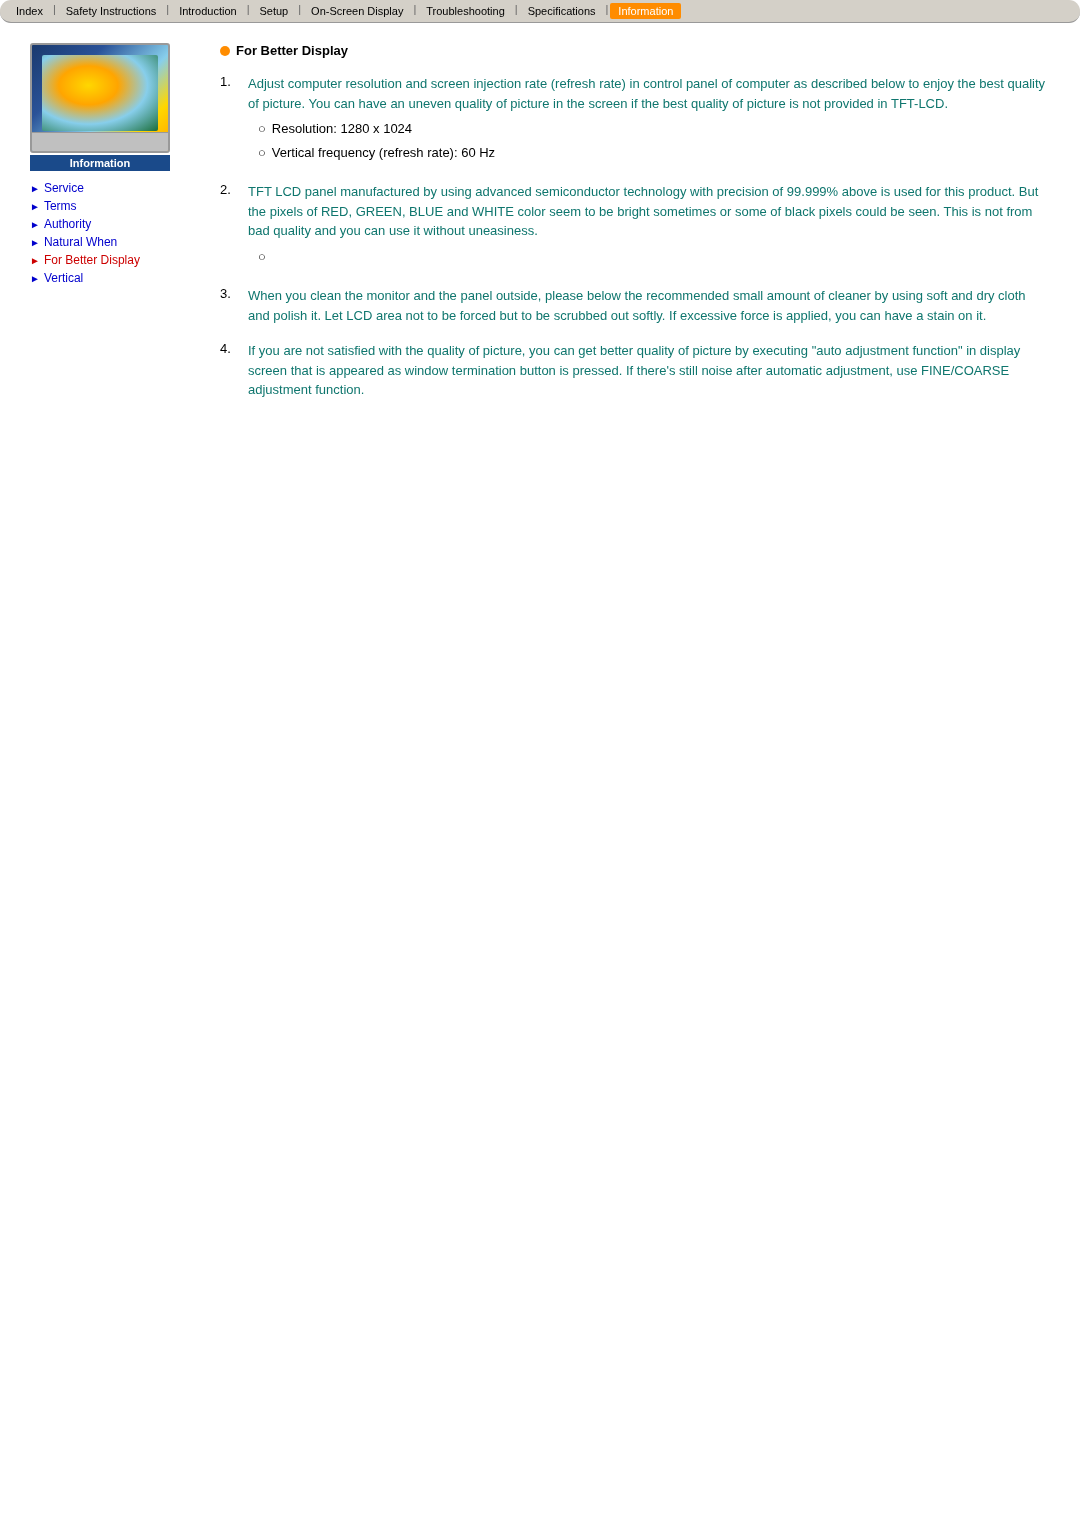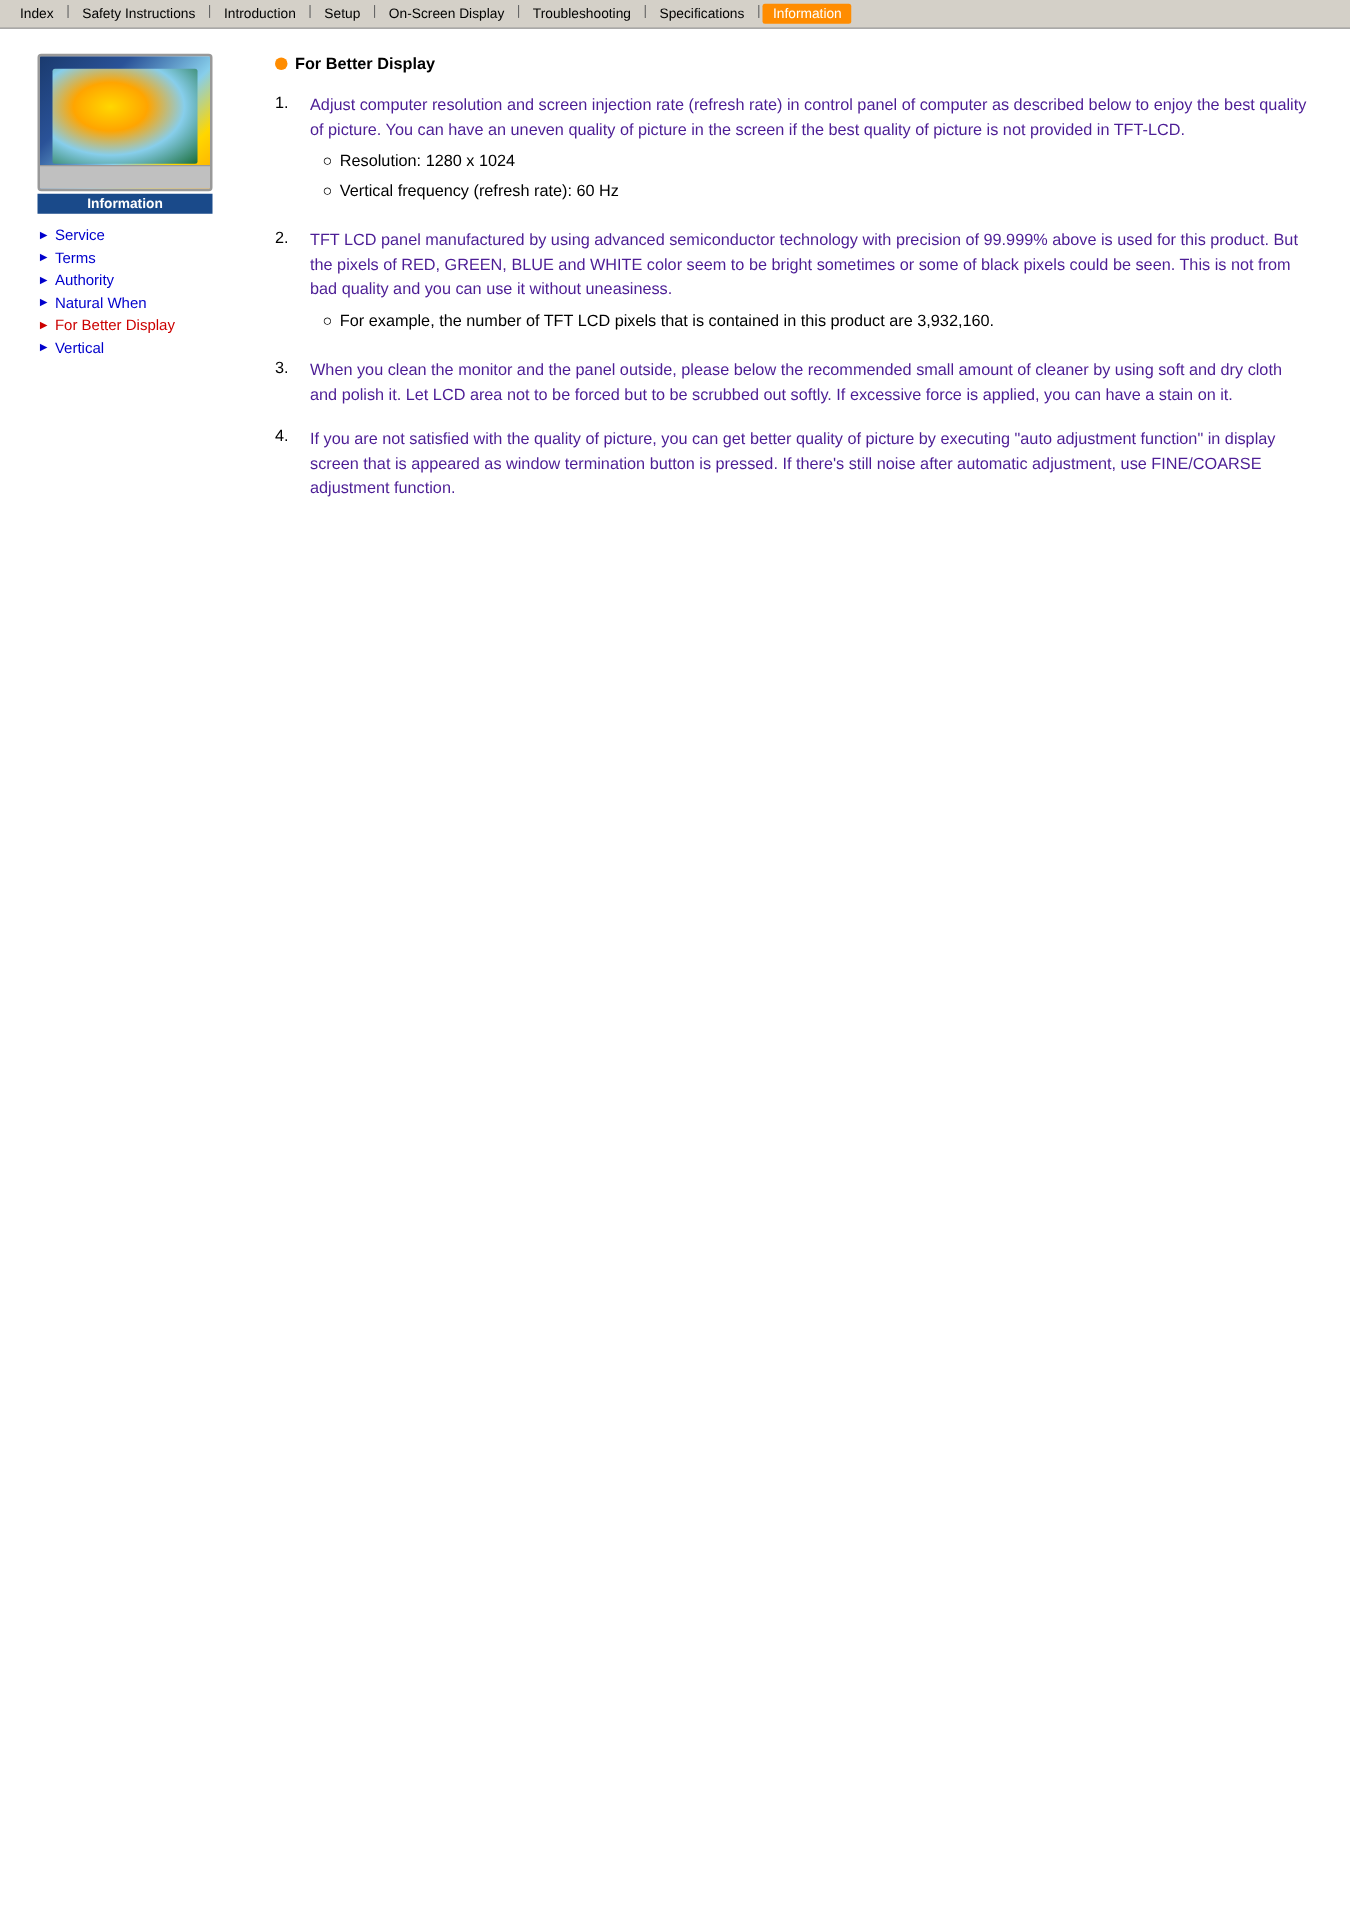--- a/index.html
+++ b/index.html
@@ -13,20 +13,21 @@
     }
 
     
     .nav-bar {
       background: #d4d0c8;
       border-bottom: 1px solid #999;
       padding: 3px 8px;
       display: flex;
       gap: 0;
       font-size: 11px;
+      border-radius: 11px;
     }
     .nav-item {
       padding: 2px 8px;
       color: #000;
       cursor: pointer;
       white-space: nowrap;
     }
     .nav-item.active {
       background: #ff8c00;
       color: #fff;
@@ -163,21 +164,21 @@
 
     .list-number {
       font-size: 13px;
       flex-shrink: 0;
       min-width: 20px;
     }
 
     .list-text {
       font-size: 13px;
       line-height: 1.5;
-      color: #4c1d95;
+      color: #0f766e;
     }
 
     .sub-list {
       list-style: none;
       margin-top: 6px;
       margin-left: 10px;
     }
 
     .sub-list li {
       display: flex;
@@ -272,21 +273,20 @@
         </div>
       </li>
 
       <li>
         <span class="list-number">2.</span>
         <div>
           <span class="list-text">TFT LCD panel manufactured by using advanced semiconductor technology with precision of 99.999% above is used for this product. But the pixels of RED, GREEN, BLUE and WHITE color seem to be bright sometimes or some of black pixels could be seen. This is not from bad quality and you can use it without uneasiness.</span>
           <ul class="sub-list">
             <li>
               <span class="sub-bullet">○</span>
-              <span>For example, the number of TFT LCD pixels that is contained in this product are 3,932,160.</span>
             </li>
           </ul>
         </div>
       </li>
 
       <li>
         <span class="list-number">3.</span>
         <span class="list-text">When you clean the monitor and the panel outside, please below the recommended small amount of cleaner by using soft and dry cloth and polish it. Let LCD area not to be forced but to be scrubbed out softly. If excessive force is applied, you can have a stain on it.</span>
       </li>
 

